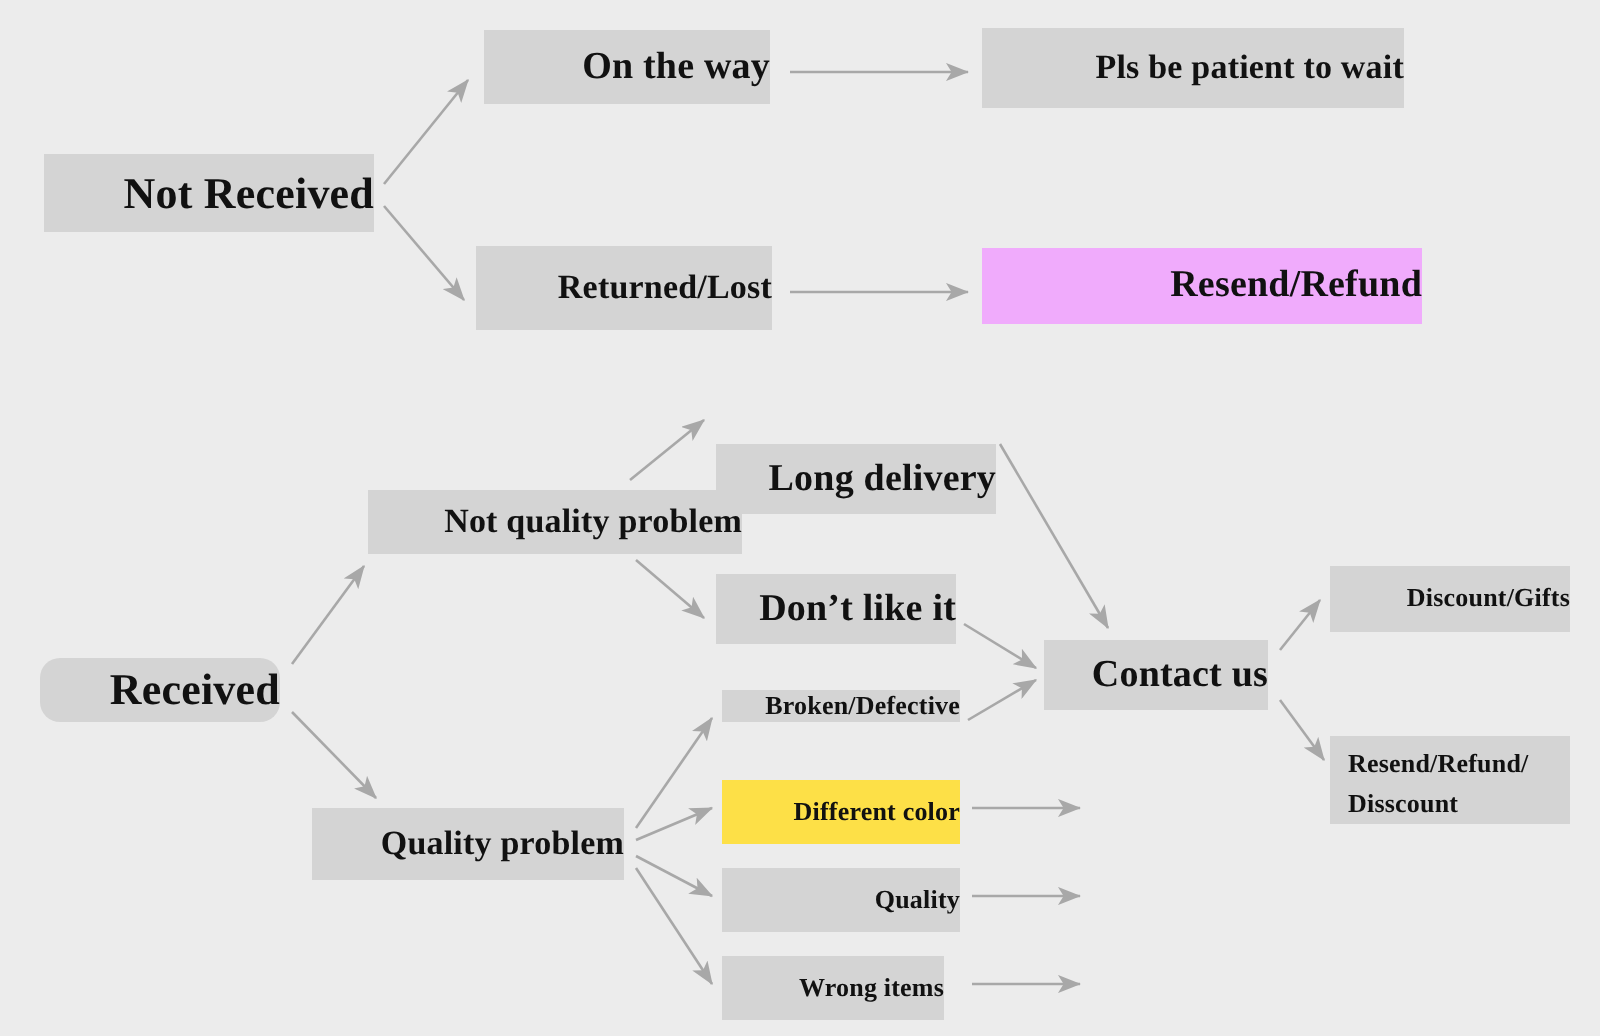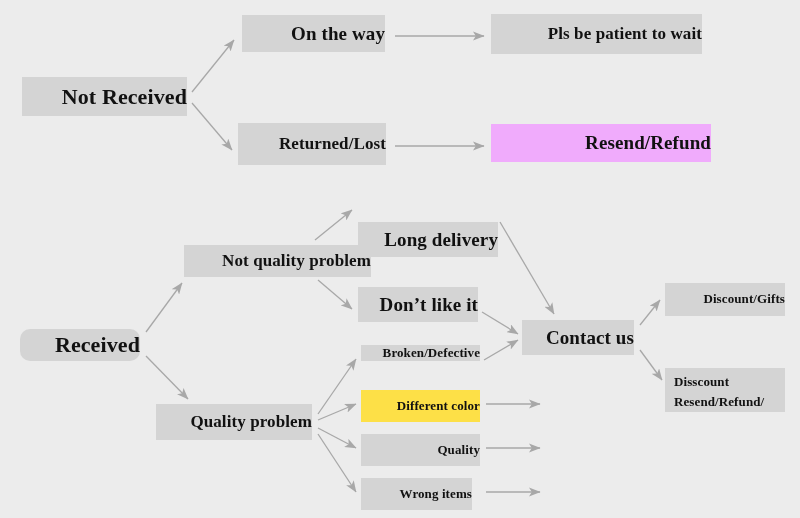--- a/index.html
+++ b/index.html
@@ -110,16 +110,16 @@
       <div class="node lvl-leaf" style="left: 160px; top: 245px; width: 187px; height: 32px; background: rgb(212, 212, 212); color: rgb(17, 17, 17); margin-left: 24px;"><span>Not quality problem</span></div>
       <div class="node lvl-leaf" style="left: 156px; top: 404px; width: 156px; height: 36px; background: rgb(212, 212, 212); color: rgb(17, 17, 17);"><span>Quality problem</span></div>
       <div class="node lvl-mid" style="left: 358px; top: 191px; width: 140px; height: 35px; background: rgb(212, 212, 212); color: rgb(17, 17, 17); margin-top: 31px;"><span>Long delivery</span></div>
       <div class="node lvl-mid" style="left: 358px; top: 287px; width: 120px; height: 35px; background: rgb(212, 212, 212); color: rgb(17, 17, 17);"><span>Don’t like it</span></div>
       <div class="node lvl-small" style="left: 361px; top: 345px; width: 119px; height: 16px; background: rgb(212, 212, 212); color: rgb(17, 17, 17);"><span>Broken/Defective</span></div>
       <div class="node lvl-small" style="left: 361px; top: 390px; width: 119px; height: 32px; background: #fde047; color: rgb(17, 17, 17);"><span>Different color</span></div>
       <div class="node lvl-small" style="left: 361px; top: 434px; width: 119px; height: 32px; background: rgb(212, 212, 212); color: rgb(17, 17, 17);"><span>Quality</span></div>
       <div class="node lvl-small" style="left: 361px; top: 478px; width: 111px; height: 32px; background: rgb(212, 212, 212); color: rgb(17, 17, 17);"><span>Wrong items</span></div>
       <div class="node lvl-mid" style="left: 522px; top: 320px; width: 112px; height: 35px; background: rgb(212, 212, 212); color: rgb(17, 17, 17);"><span>Contact us</span></div>
       <div class="node lvl-small" style="left: 665px; top: 283px; width: 120px; height: 33px; background: rgb(212, 212, 212); color: rgb(17, 17, 17);"><span>Discount/Gifts</span></div>
-      <div class="node lvl-small two-line" style="left: 665px; top: 368px; width: 120px; height: 44px; background: rgb(212, 212, 212); color: rgb(17, 17, 17);"><span class="ln">Disscount</span><span class="ln">Resend/Refund/</span></div>
+      <div class="node lvl-small two-line" style="left: 665px; top: 368px; width: 120px; height: 44px; background: rgb(212, 212, 212); color: rgb(17, 17, 17);"><span class="ln">Resend/Refund/</span><span class="ln">Disscount</span></div>
     </div>
 
 </div>
 
 </body></html>

